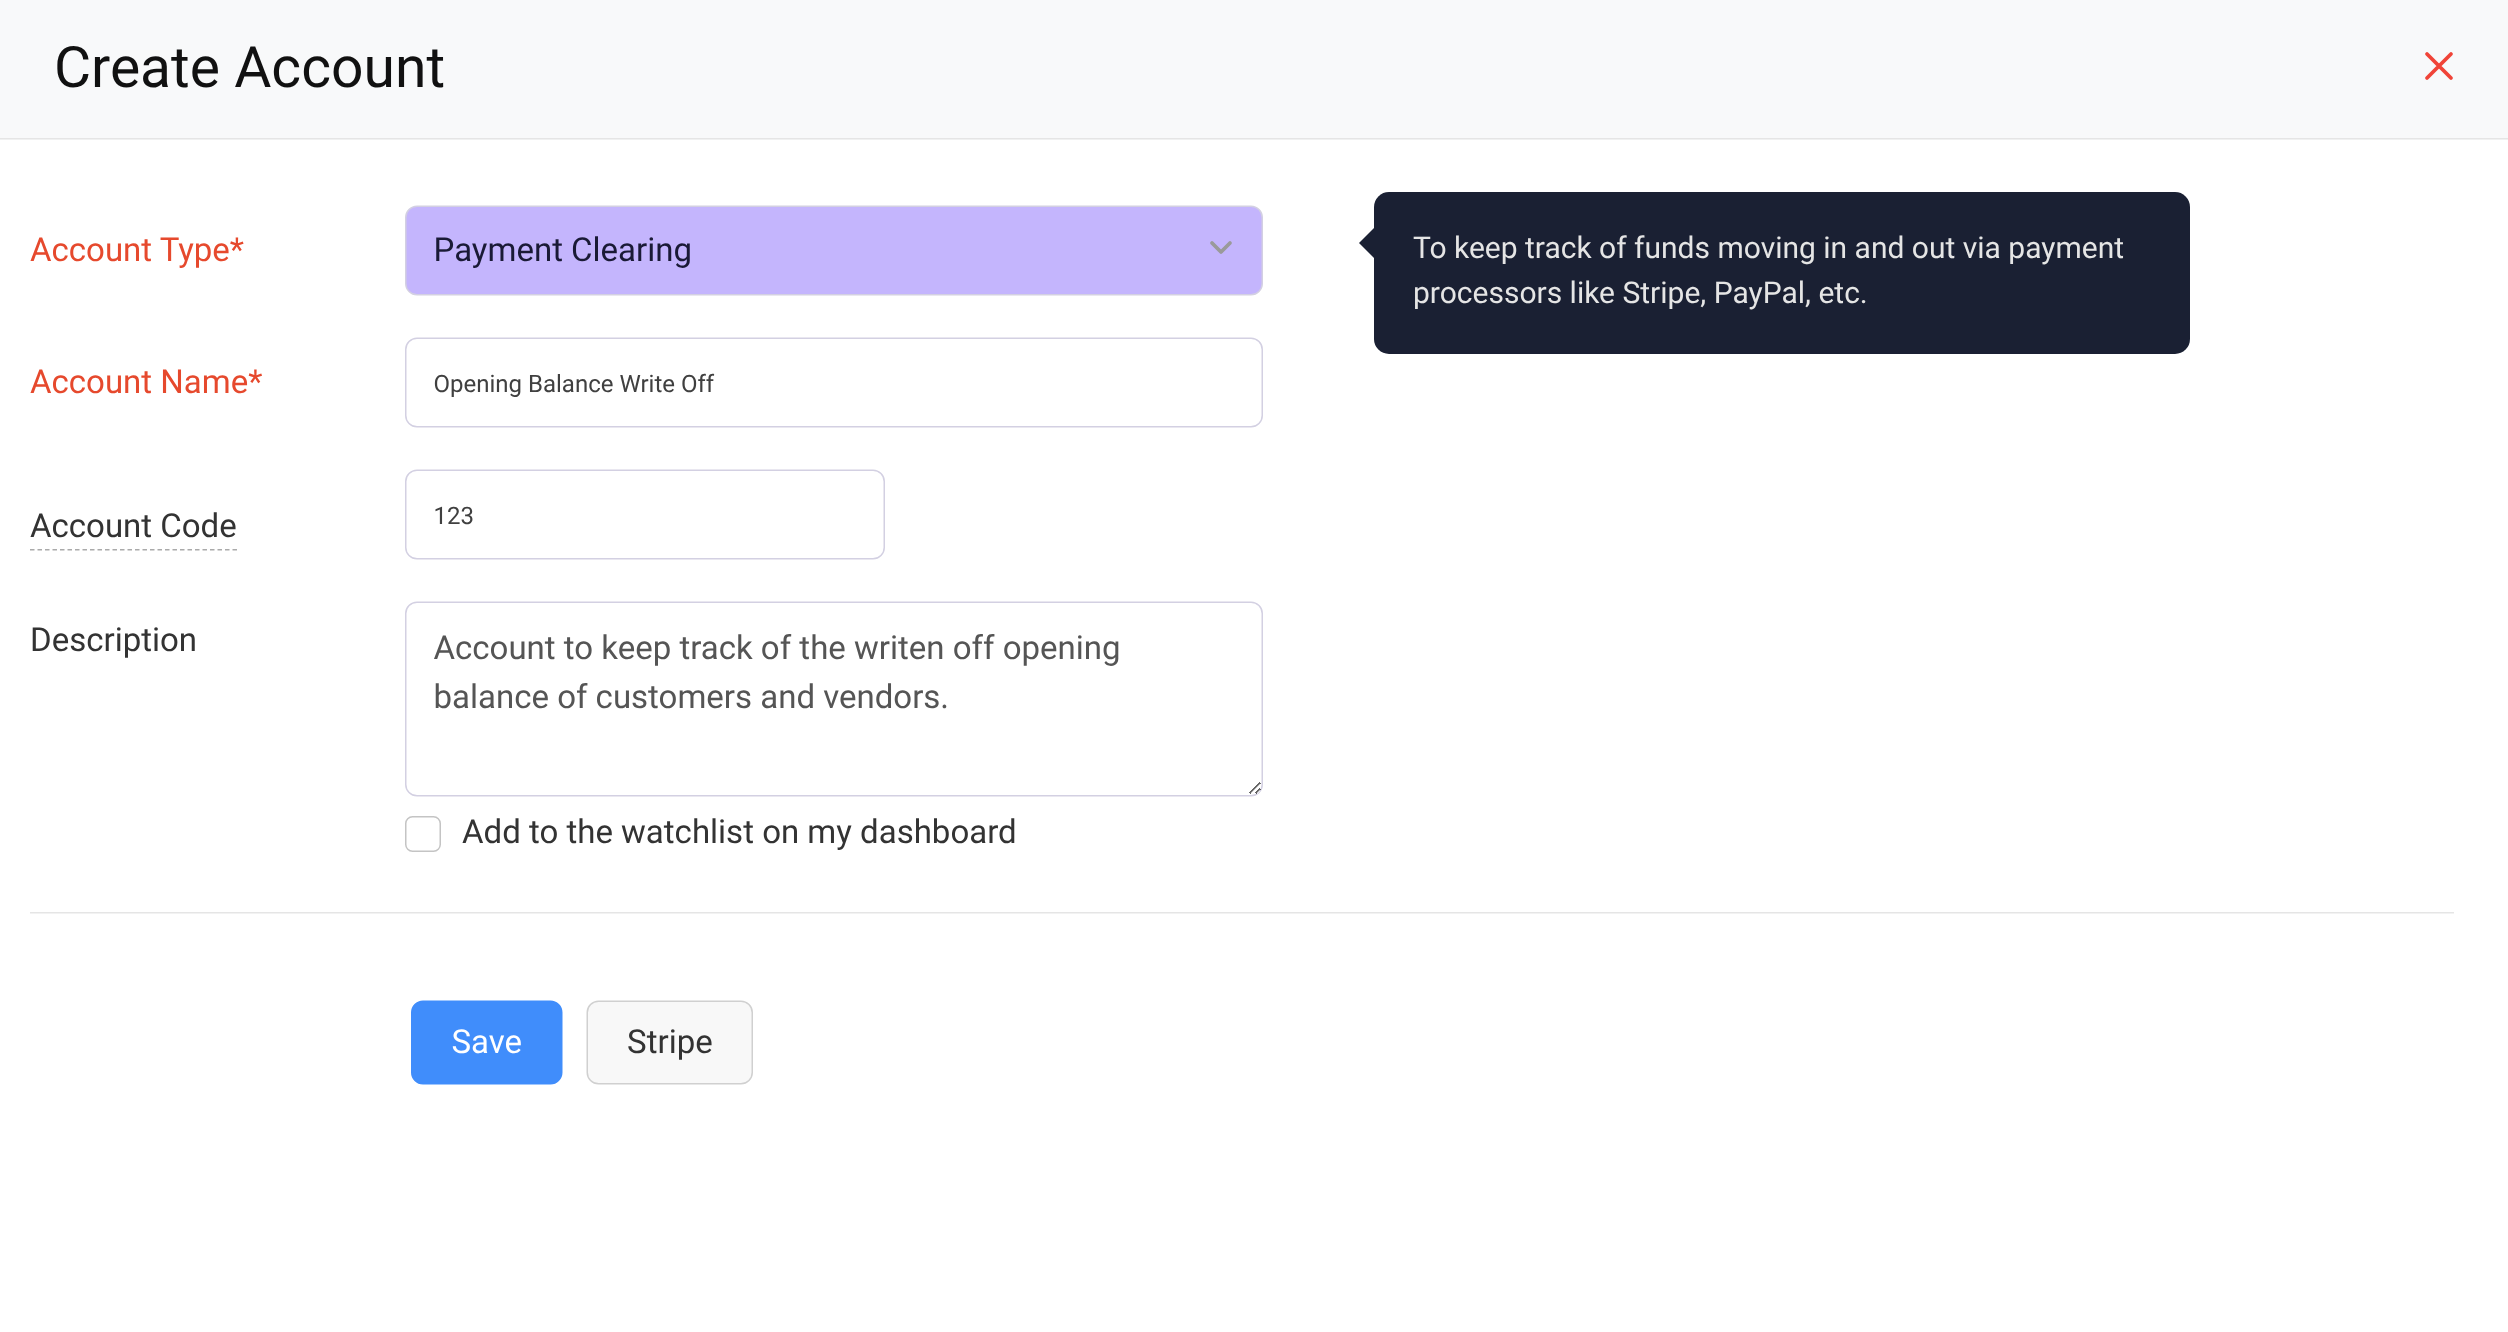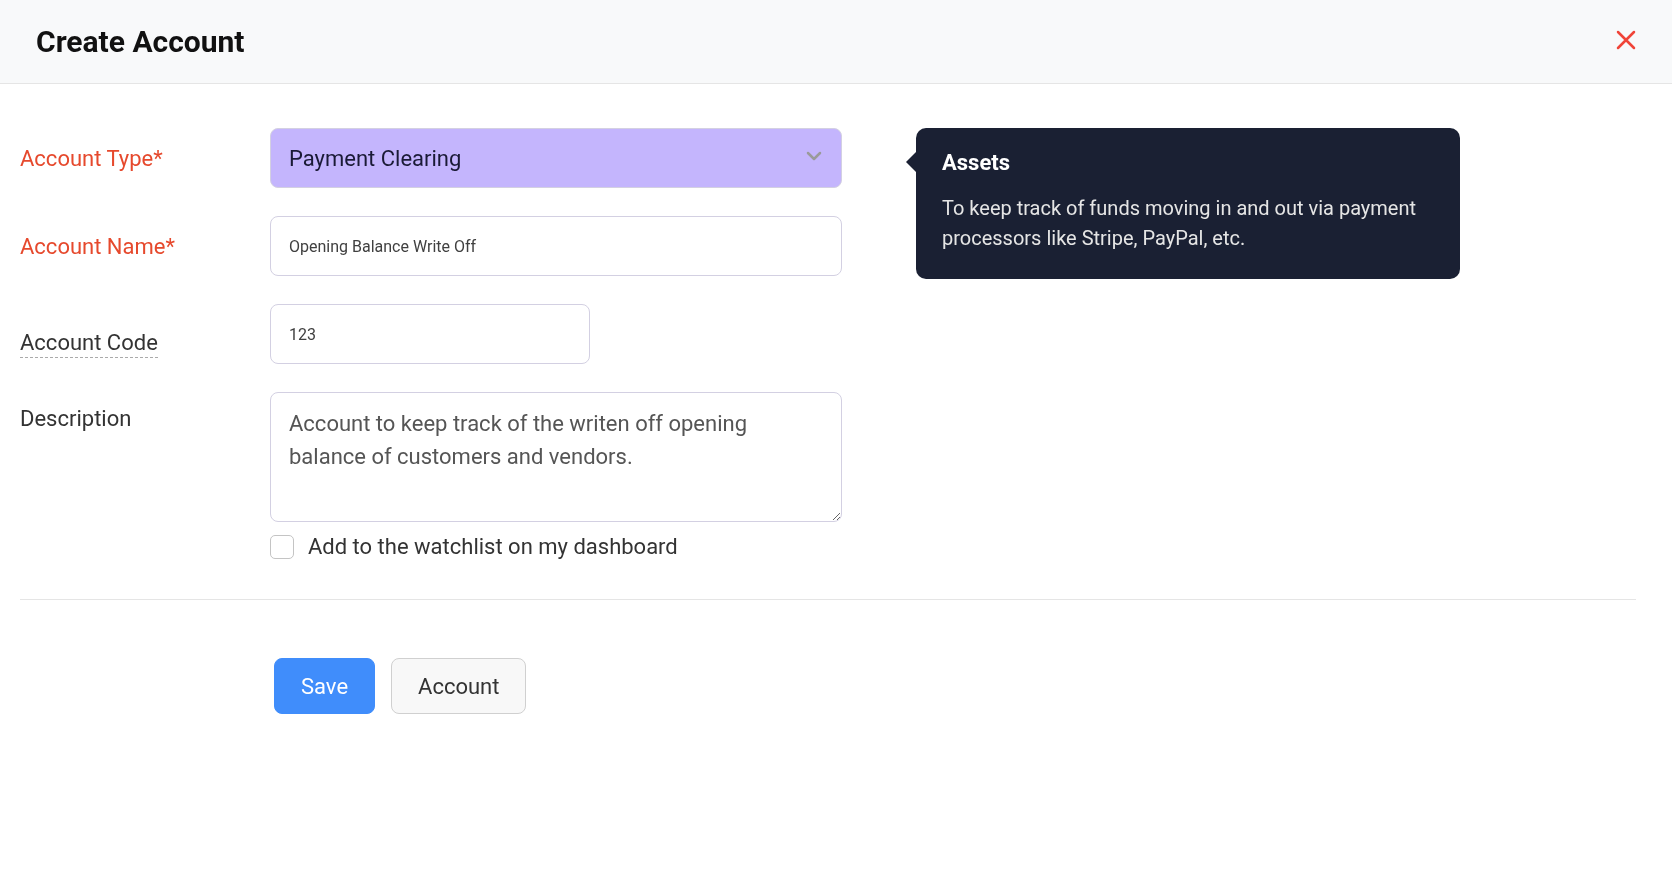--- a/index.html
+++ b/index.html
@@ -16,22 +16,22 @@
     }
     .header {
       background: #f8f9fa;
       border-bottom: 1px solid #e5e5e5;
       padding: 24px 36px;
       display: flex;
       justify-content: space-between;
       align-items: center;
     }
     .header-title {
-      font-size: 30px;
-      font-weight: 700;
+      font-size: 38px;
+      font-weight: 400;
       color: #111;
     }
     .close-icon {
       color: #f04438;
       font-size: 24px;
       cursor: pointer;
       line-height: 1;
     }
     .form-area {
       padding: 44px 36px 30px 20px;
@@ -255,20 +255,19 @@
     <div class="checkbox"></div>
     <span class="checkbox-label">Add to the watchlist on my dashboard</span>
   </div>
 
   <div class="divider"></div>
 </div>
 
 <div class="footer">
   <div class="button-row">
     <button class="btn btn-primary">Save</button>
-    <button class="btn btn-secondary">Account</button>
+    <button class="btn btn-secondary">Stripe</button>
   </div>
 </div>
 
 <div class="tooltip">
-  <div class="tooltip-title">Assets</div>
   <div class="tooltip-body">To keep track of funds moving in and out via payment processors like Stripe, PayPal, etc.</div>
 </div>
 
 </body></html>

